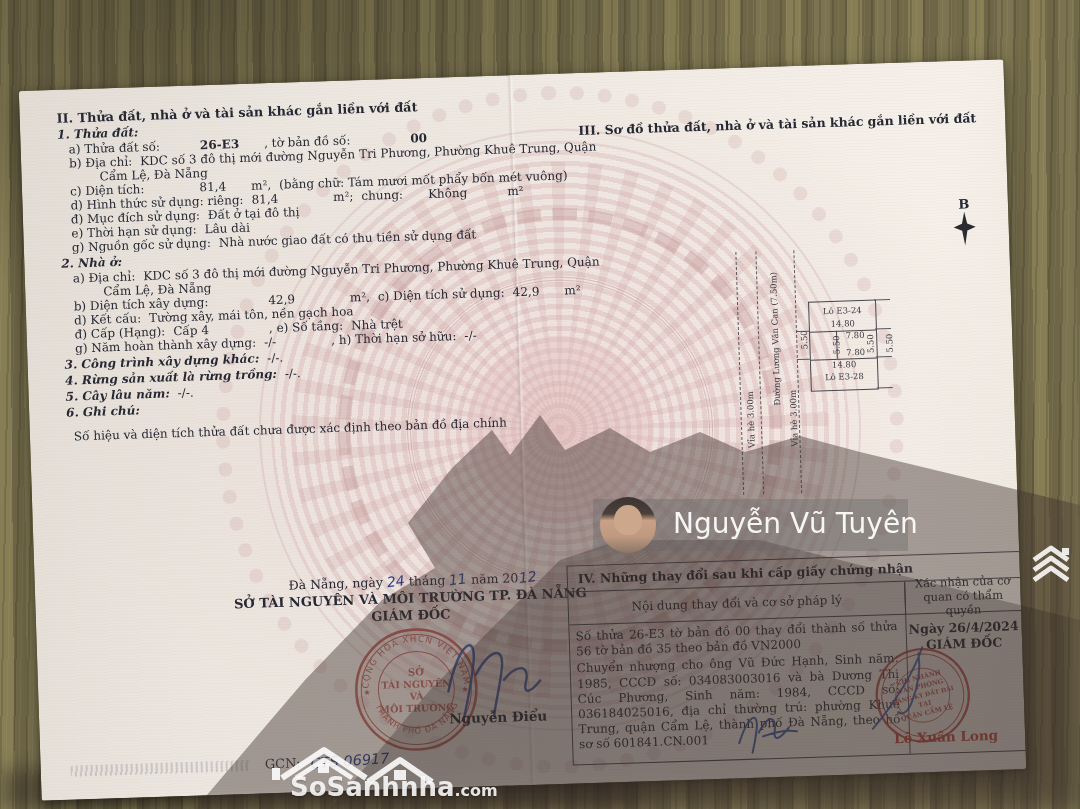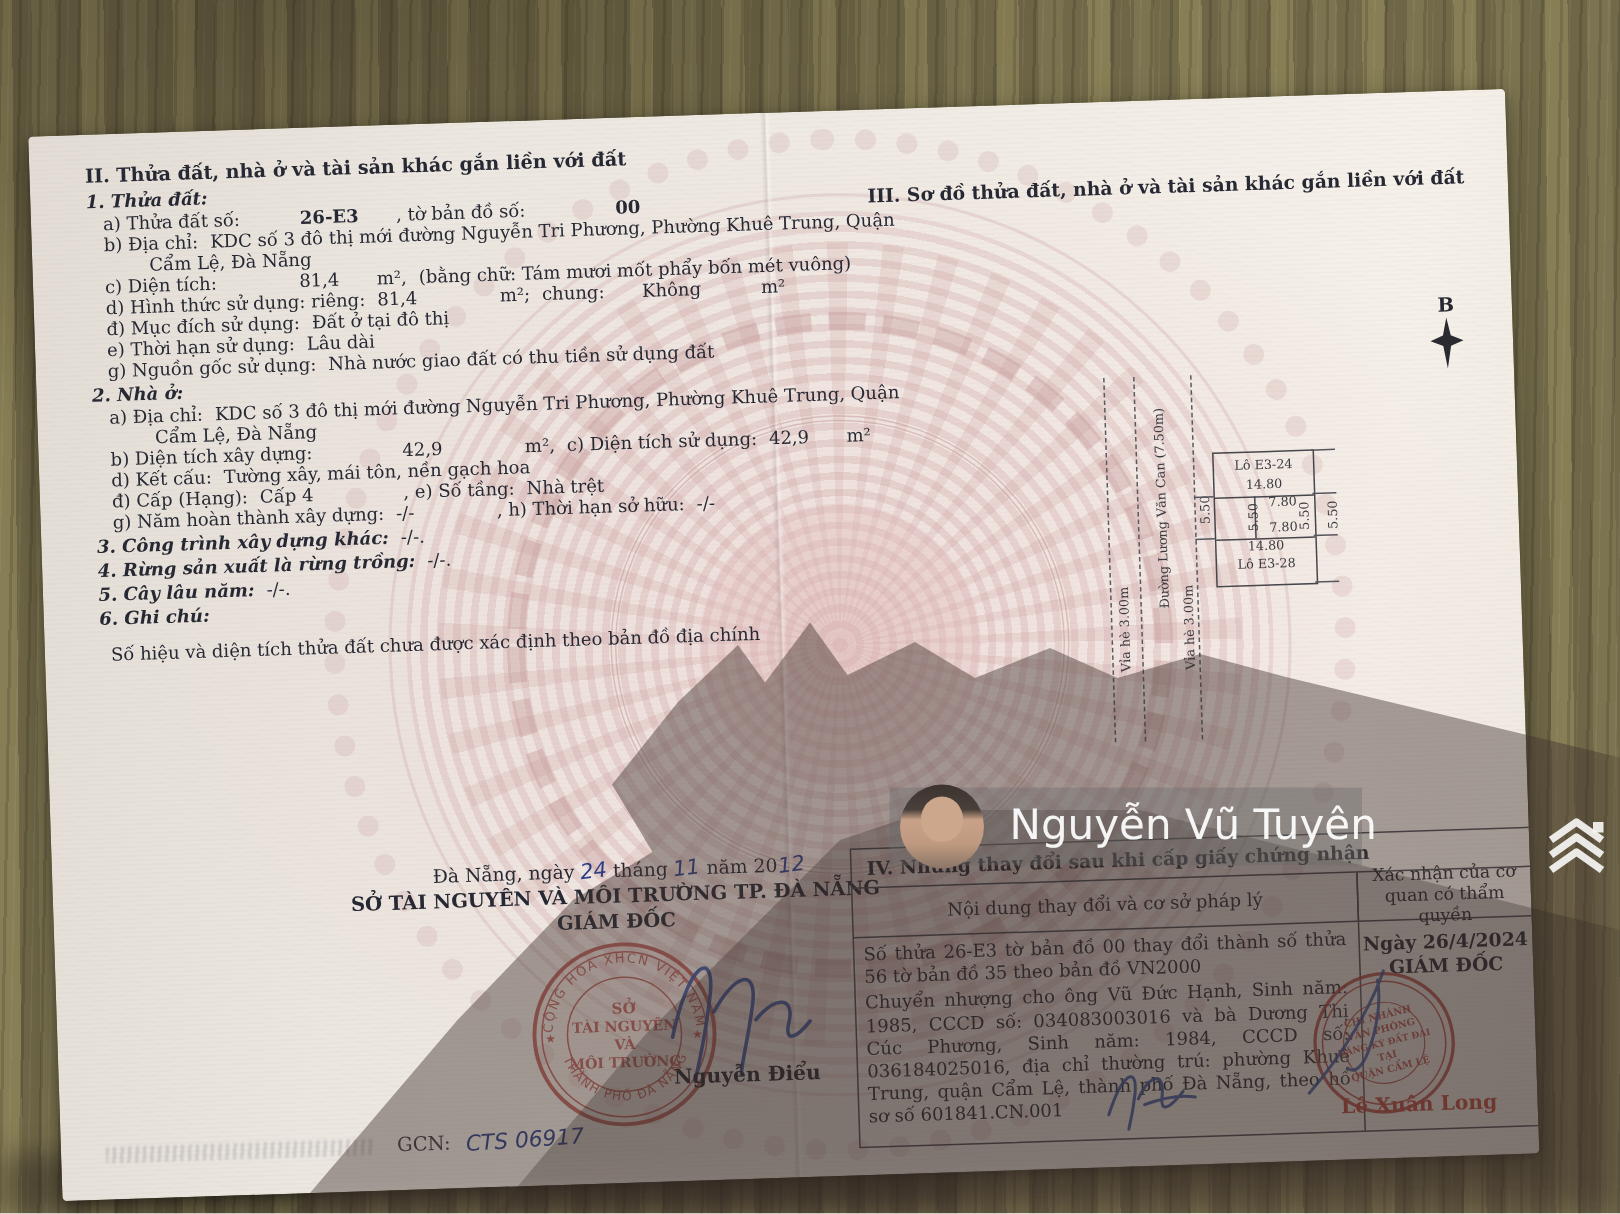--- a/index.html
+++ b/index.html
@@ -82,21 +82,21 @@
   .gcn .smudge{display:inline-block;width:180px;height:11px;vertical-align:middle;border-radius:2px;
     background:repeating-linear-gradient(95deg, rgba(115,115,130,.28) 0 2px, rgba(0,0,0,0) 2px 5px);filter:blur(.6px);}
   .gcn .val{font-family:"DejaVu Sans",sans-serif;font-style:italic;color:#2c3e86;font-size:14.5px;display:inline-block;transform:rotate(-2deg);margin-left:6px;}
 
   
   .shadow1{position:absolute;inset:0;z-index:6;pointer-events:none;background:rgba(64,51,46,.44);filter:blur(10px);
     clip-path:polygon(195px 809px,305px 680px,382px 600px,435px 568px,408px 523px,452px 468px,492px 430px,510px 455px,540px 415px,565px 450px,610px 428px,650px 452px,700px 432px,745px 452px,800px 436px,860px 452px,1080px 505px,1080px 809px);}
   .shadow2{position:absolute;inset:0;z-index:6;pointer-events:none;background:rgba(48,38,34,.3);filter:blur(18px);
     clip-path:polygon(330px 809px,430px 690px,520px 600px,560px 560px,620px 540px,760px 540px,1080px 620px,1080px 809px);}
 
-  .owner-bar{position:absolute;left:593px;top:525px;width:315px;height:52px;z-index:8;background:rgba(105,105,105,.38);}
+  .owner-bar{position:absolute;left:593px;top:499px;width:315px;height:52px;z-index:8;background:rgba(105,105,105,.38);}
   .avatar{position:absolute;left:7px;top:-2px;width:56px;height:56px;border-radius:50%;overflow:hidden;
     background:linear-gradient(180deg,#3c3430 0%,#4a403a 30%,#c8a188 42%,#c09a80 70%,#8c7668 100%);}
   .avatar::after{content:"";position:absolute;left:14px;top:8px;width:28px;height:30px;border-radius:50% 50% 46% 46%;
     background:radial-gradient(circle at 50% 38%, #d2ab90 0 60%, #bb english947a 100%);background:#cda78c;}
   .owner-name{position:absolute;left:80px;top:8px;font-family:"DejaVu Sans","Liberation Sans",sans-serif;
     font-size:28px;font-weight:500;color:rgba(255,255,255,.93);white-space:nowrap;}
 
   .brand{position:absolute;left:272px;top:744px;z-index:8;width:180px;height:62px;color:rgba(255,255,255,.88);}
   .brand-text{position:absolute;left:18px;top:30px;font-family:"DejaVu Sans","Liberation Sans",sans-serif;font-weight:bold;font-size:26px;line-height:26px;white-space:nowrap;text-shadow:0 1px 2px rgba(0,0,0,.25);}
   .brand-tld{font-size:16px;font-weight:bold;}
@@ -293,20 +293,31 @@
   </div>
 
   <div class="shadow1"></div>
   <div class="shadow2"></div>
 
   <div class="owner-bar">
     <div class="avatar"></div>
     <div class="owner-name">Nguyễn Vũ Tuyên</div>
   </div>
 
+  <div class="brand">
+    <svg class="brand-houses" width="170" height="52" viewBox="0 0 170 52">
+      <path d="M10,40 L52,12 L94,40" fill="none" stroke="rgba(255,255,255,.88)" stroke-width="6" stroke-linejoin="round"></path>
+      <path d="M24,40 L52,22 L80,40" fill="none" stroke="rgba(255,255,255,.88)" stroke-width="5" stroke-linejoin="round"></path>
+      <rect x="46" y="26" width="11" height="9" fill="rgba(255,255,255,.88)"></rect>
+      <path d="M96,44 L128,22 L160,44" fill="none" stroke="rgba(255,255,255,.88)" stroke-width="6" stroke-linejoin="round"></path>
+      <rect x="150,38" y="30" width="8" height="12" fill="rgba(255,255,255,.88)"></rect>
+      <rect x="122" y="32" width="12" height="10" fill="rgba(255,255,255,.88)"></rect>
+    </svg>
+    <div class="brand-text"><span>SoSanhnha</span><span class="brand-tld">.com</span></div>
+  </div>
 
   <svg class="chevron-house" width="54" height="54" viewBox="0 0 54 54">
     <path d="M10,22 L27,10 L44,22" fill="none" stroke="rgba(255,255,255,.92)" stroke-width="5" stroke-linejoin="round"></path>
     <path d="M10,32 L27,20 L44,32" fill="none" stroke="rgba(255,255,255,.92)" stroke-width="5" stroke-linejoin="round"></path>
     <path d="M10,42 L27,30 L44,42" fill="none" stroke="rgba(255,255,255,.92)" stroke-width="5" stroke-linejoin="round"></path>
     <rect x="38" y="10" width="7" height="7" fill="rgba(255,255,255,.92)"></rect>
   </svg>
 </div>
 
 </body></html>

